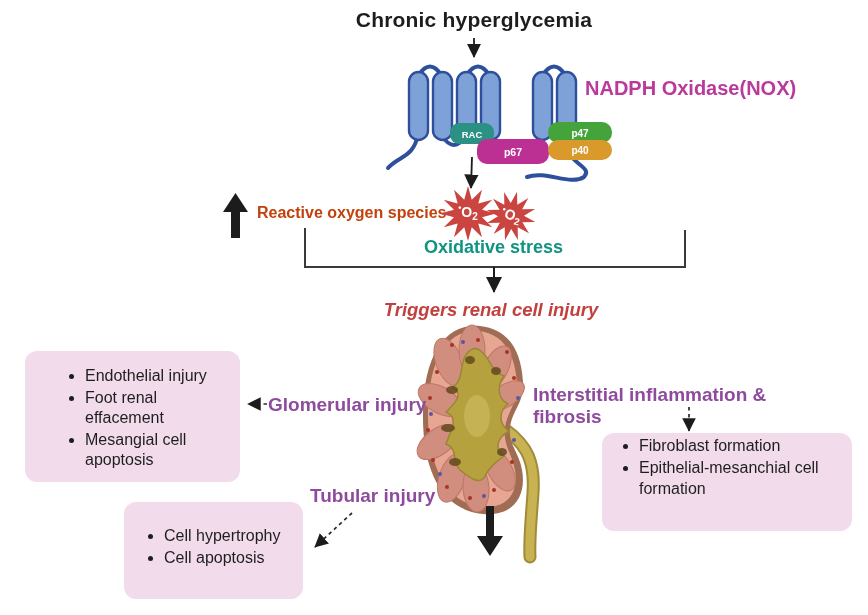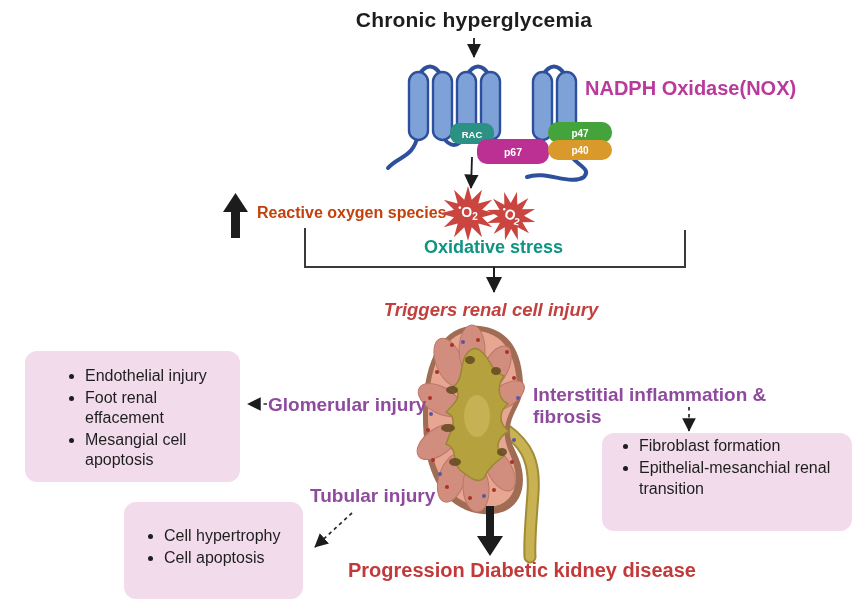--- a/index.html
+++ b/index.html
@@ -193,27 +193,26 @@
     </ul>
   </div>
 
   <div class="lbl purple interstitial-label">
     <div>Interstitial inflammation &amp;</div>
     <div>fibrosis</div>
   </div>
   <div class="pinkbox box-fibrosis">
     <ul>
       <li>Fibroblast formation</li>
-      <li>Epithelial-mesanchial renal transition</li>
+      <li>Epithelial-mesanchial cell formation</li>
     </ul>
   </div>
 
   <div class="lbl purple tubular-label">Tubular injury</div>
   <div class="pinkbox box-tubular">
     <ul>
       <li>Cell hypertrophy</li>
       <li>Cell apoptosis</li>
     </ul>
   </div>
 
-  <div class="lbl outcome-label">Progression Diabetic kidney disease</div>
 
 </div>
 
 </body></html>

